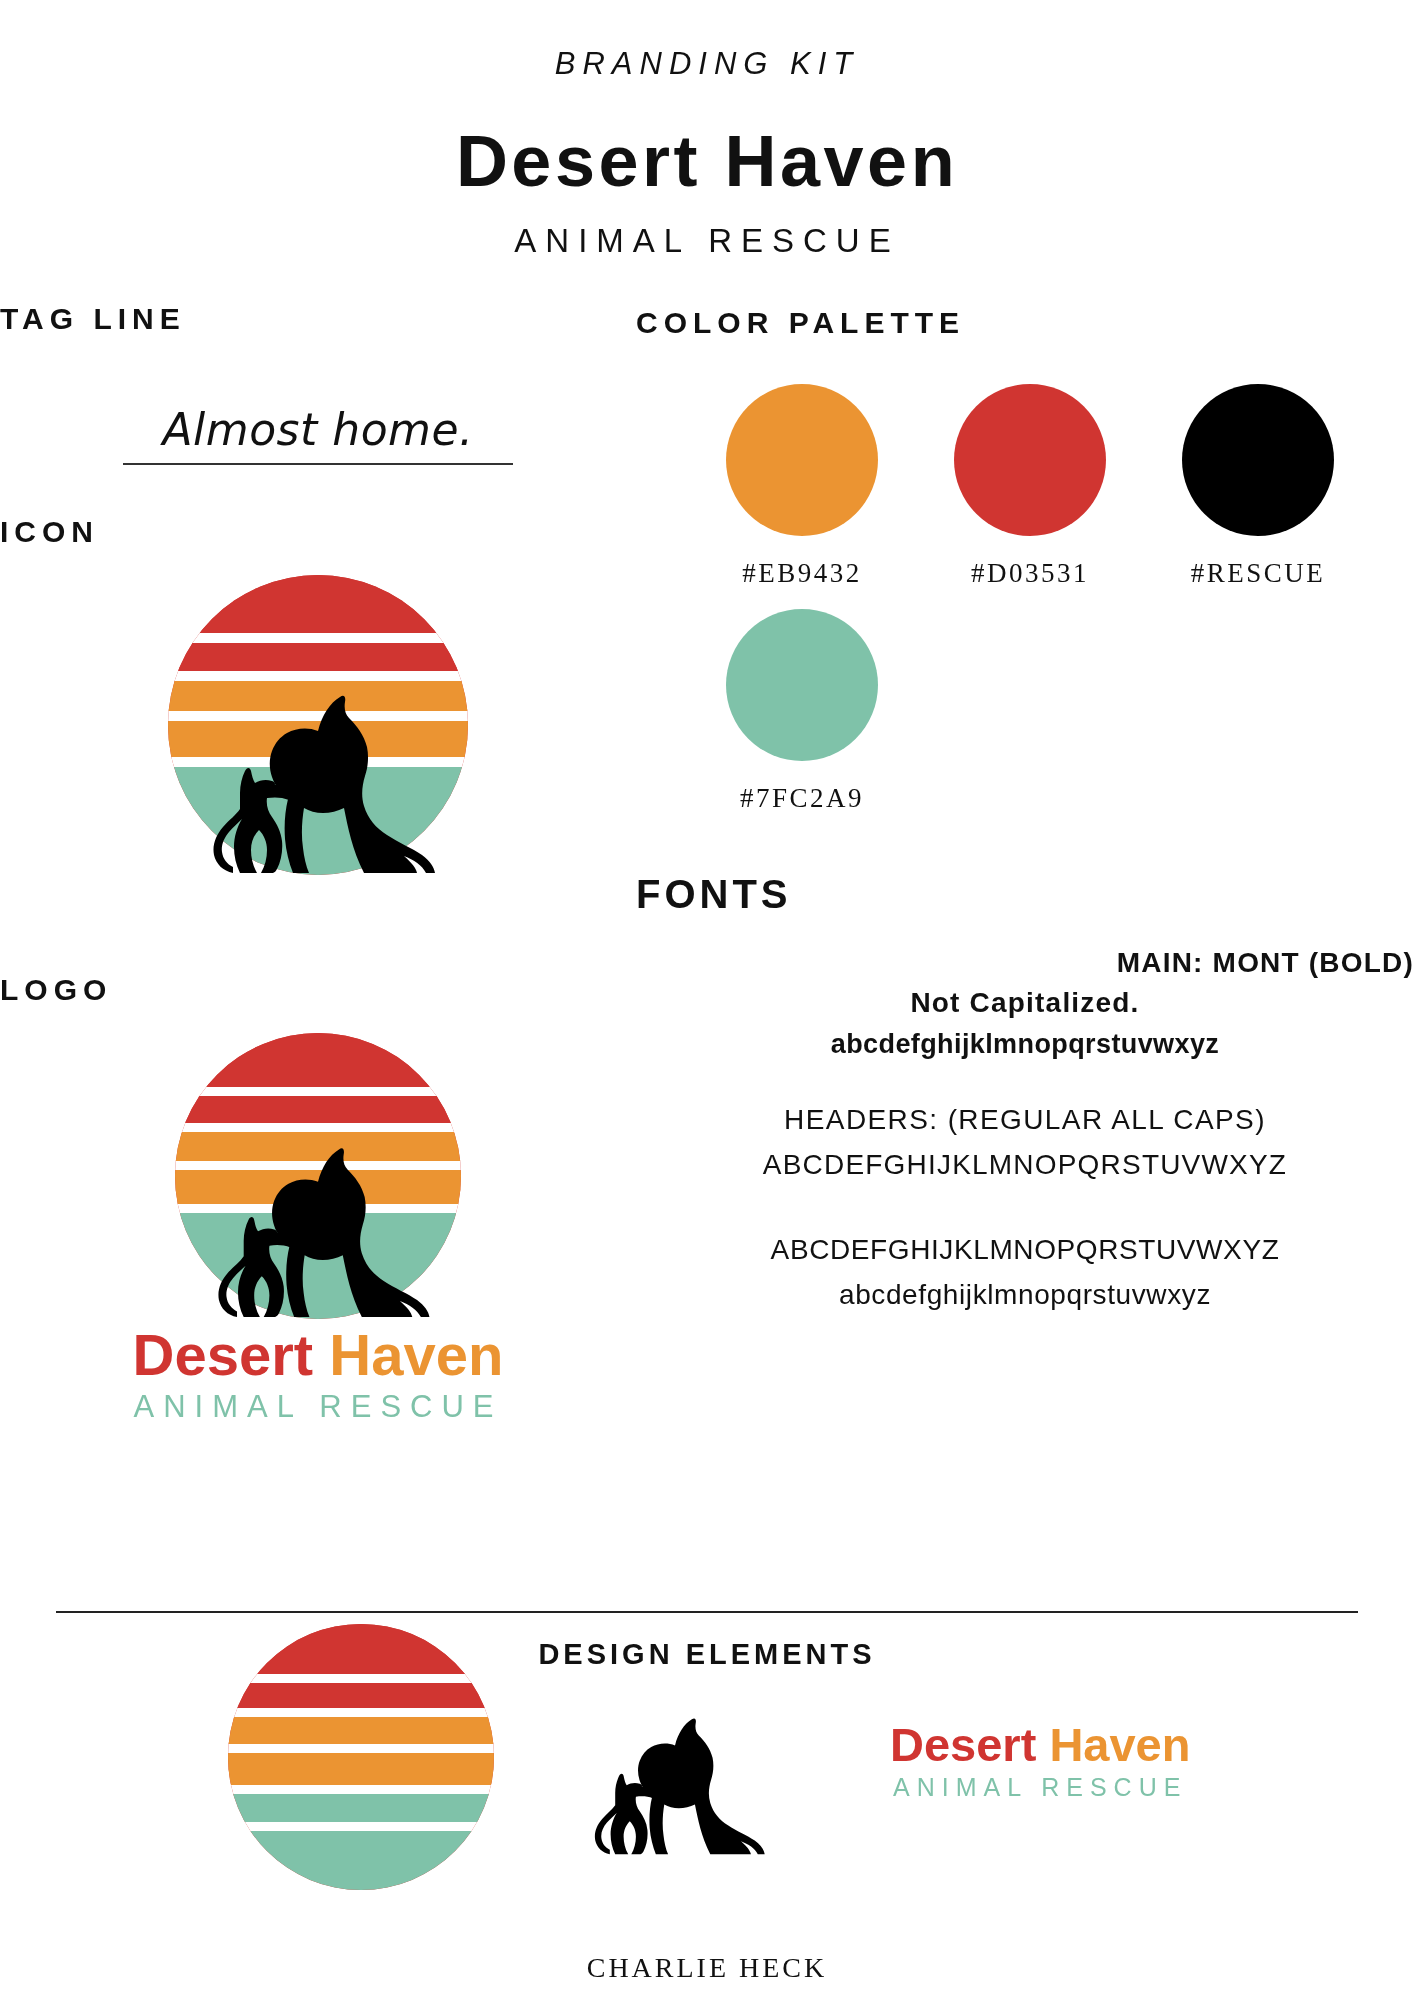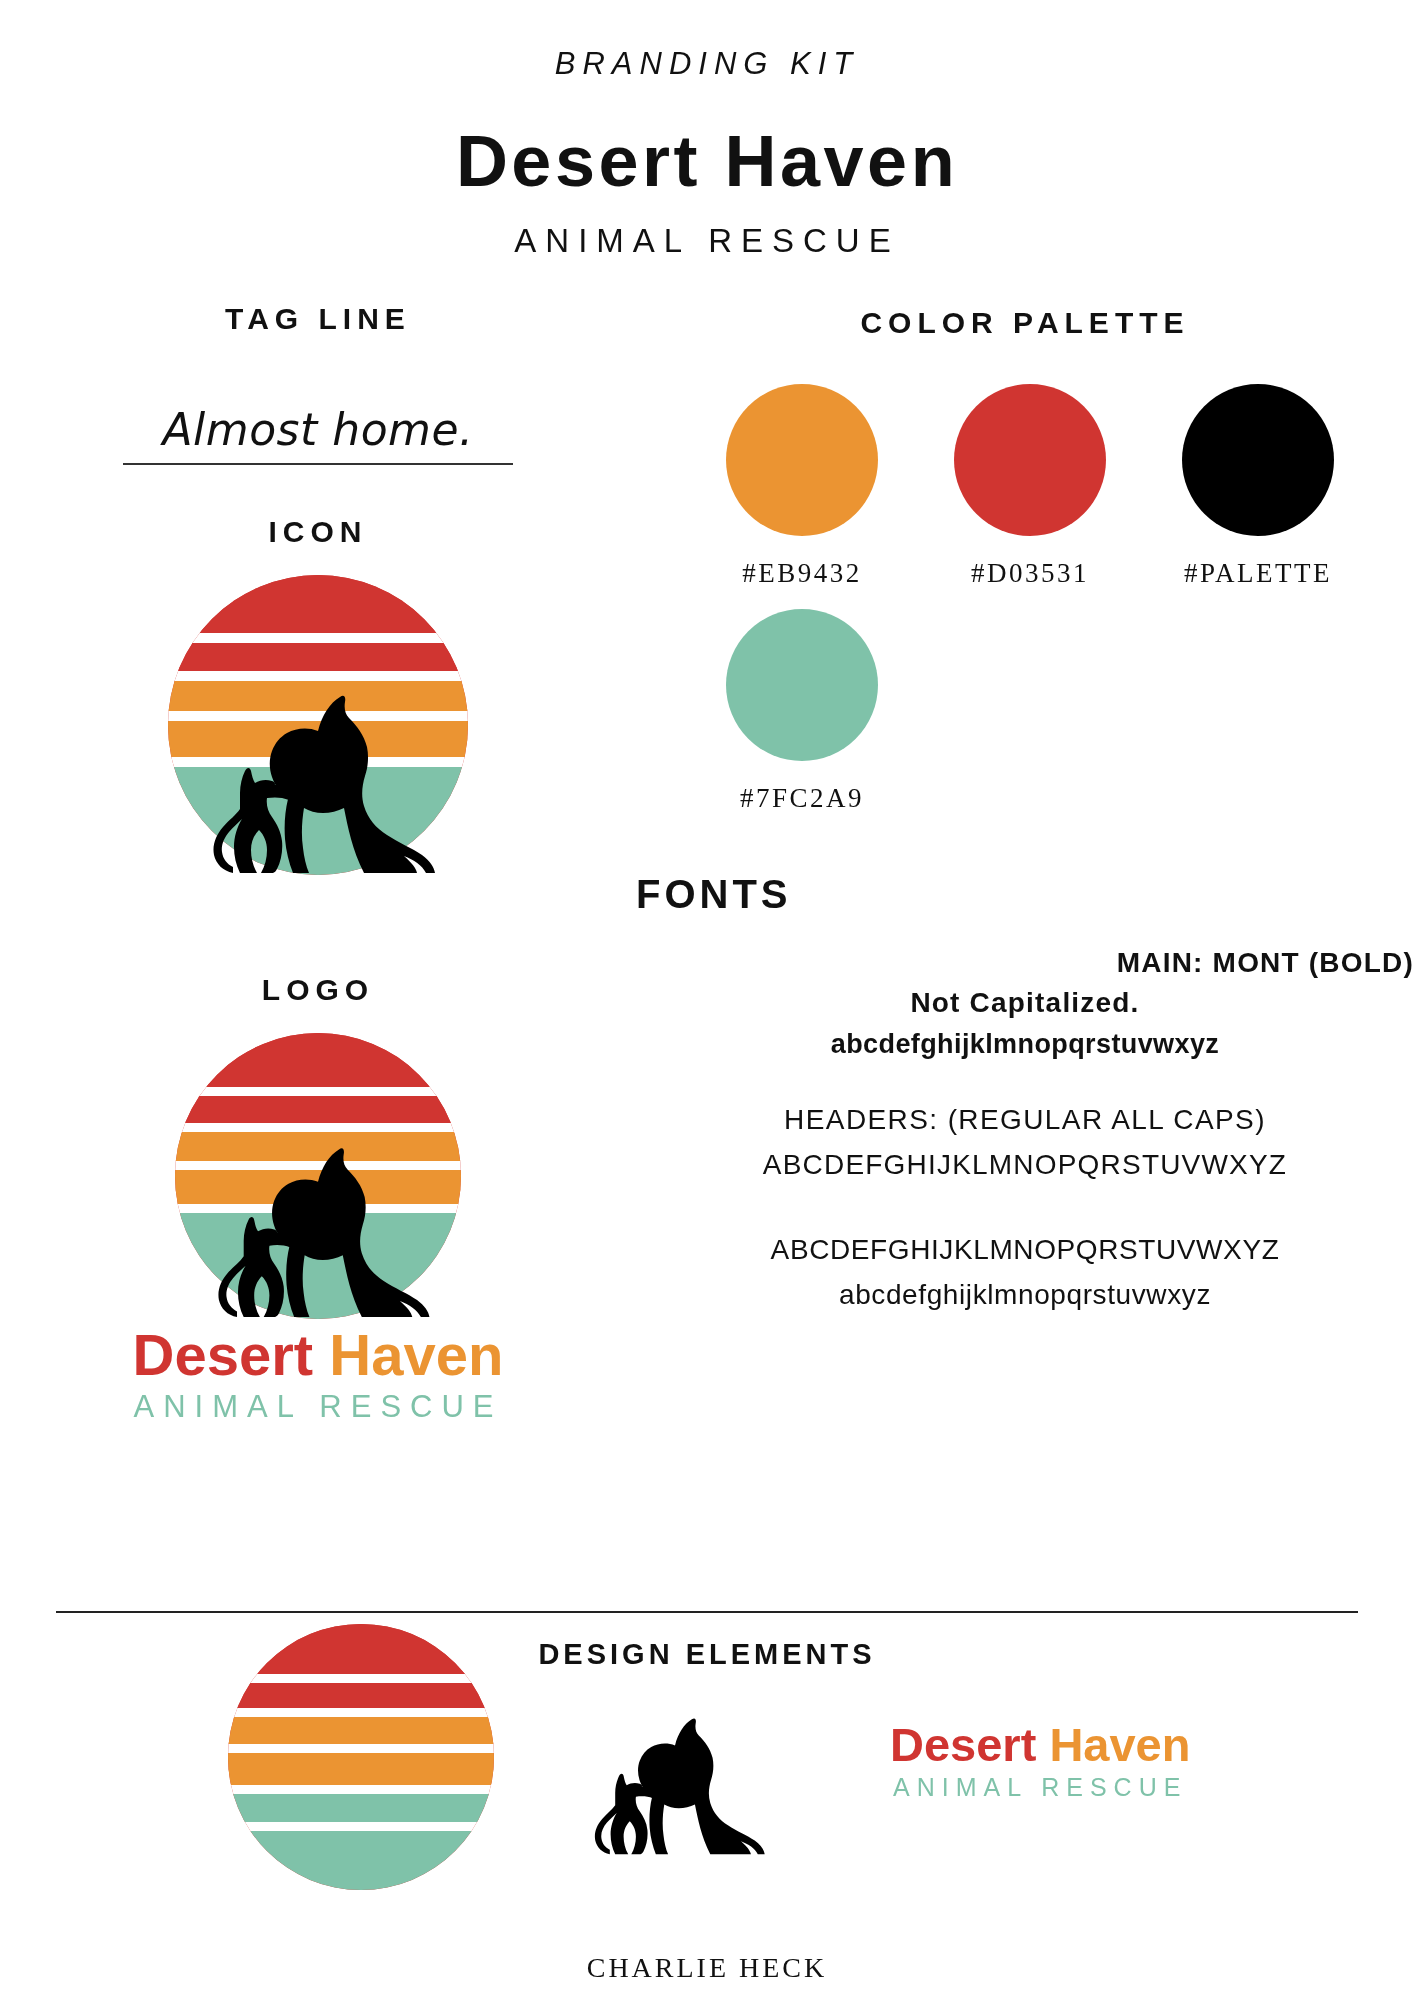--- a/index.html
+++ b/index.html
@@ -37,21 +37,20 @@
     font-weight: 400;
     margin-top: 22px;
   }
 
   
   .columns { display: flex; margin-top: 42px; }
   .col-left  { width: 636px; position: relative; }
   .col-right { width: 778px; position: relative; }
 
   .section-head {
-    text-align: center;
     font-size: 30px;
     font-weight: 700;
     letter-spacing: 6px;
   }
 
   
   .tagline-wrap { margin-top: 52px; text-align: center; }
   .tagline-text {
     font-family: "DejaVu Sans", sans-serif;
     font-style: italic;
@@ -278,21 +277,21 @@
         <div class="swatch-cell">
           <div class="dot" style="background:#EB9432;"></div>
           <div class="hex">#EB9432</div>
         </div>
         <div class="swatch-cell">
           <div class="dot" style="background:#D03531;"></div>
           <div class="hex">#D03531</div>
         </div>
         <div class="swatch-cell">
           <div class="dot" style="background:#000000;"></div>
-          <div class="hex">#PALETTE</div>
+          <div class="hex">#RESCUE</div>
         </div>
         <div class="swatch-cell">
           <div class="dot" style="background:#7FC2A9;"></div>
           <div class="hex">#7FC2A9</div>
         </div>
       </div>
 
       <div class="fonts-head">FONTS</div>
 
       <div class="font-block main">

